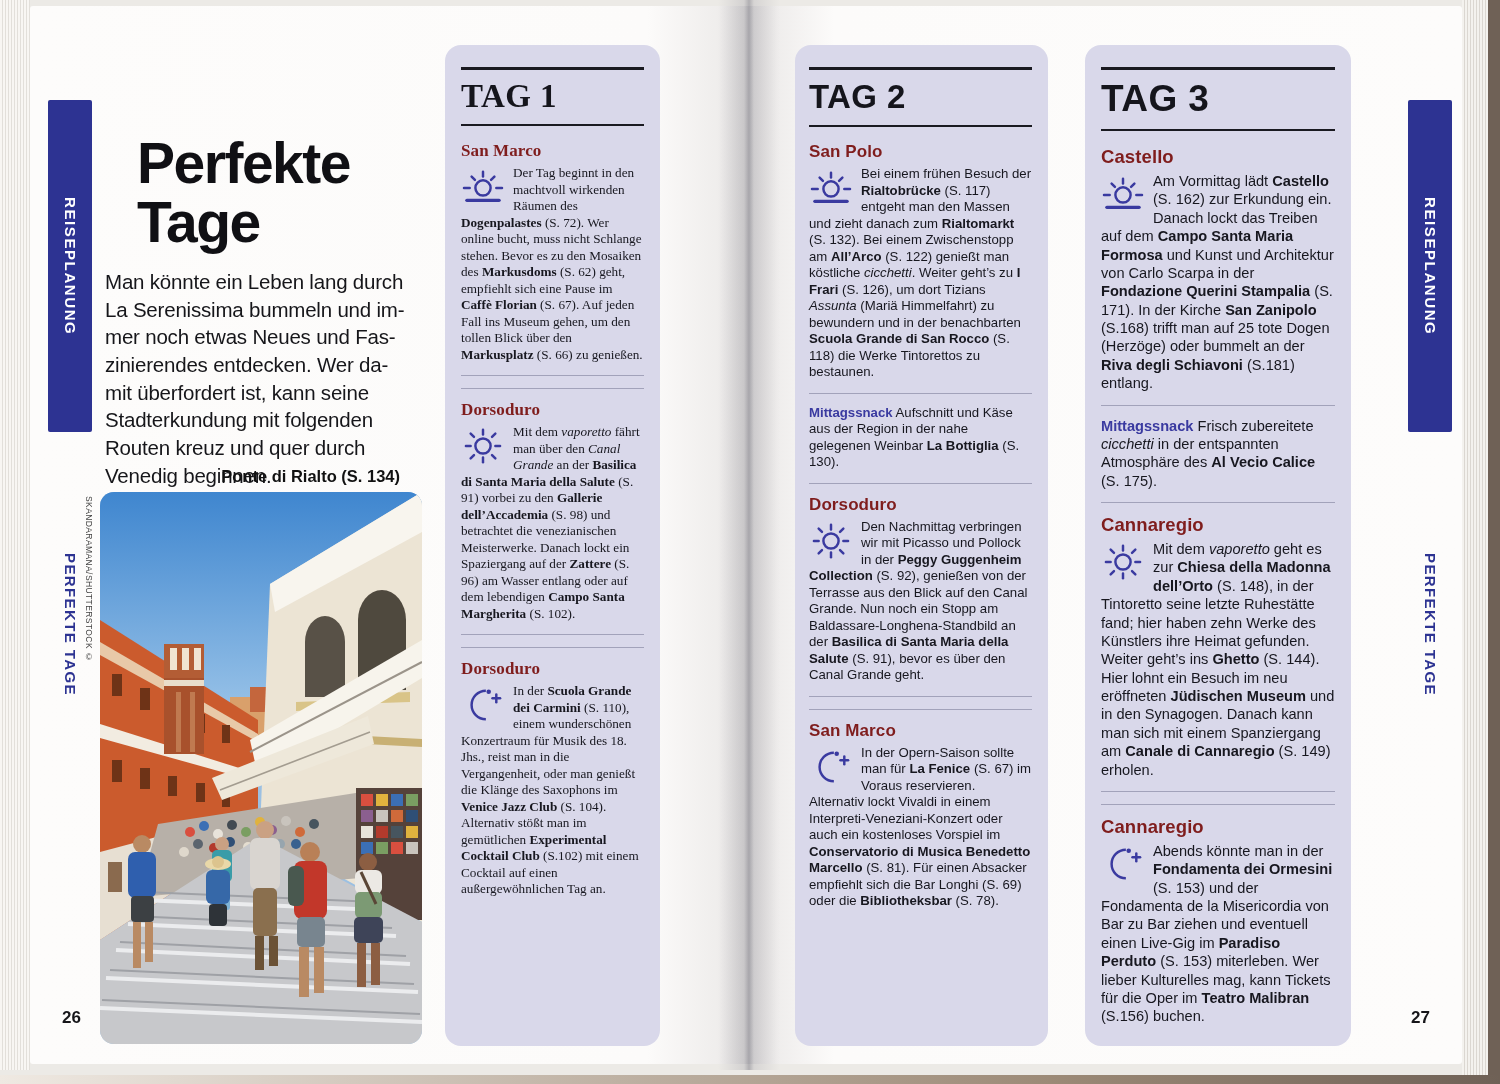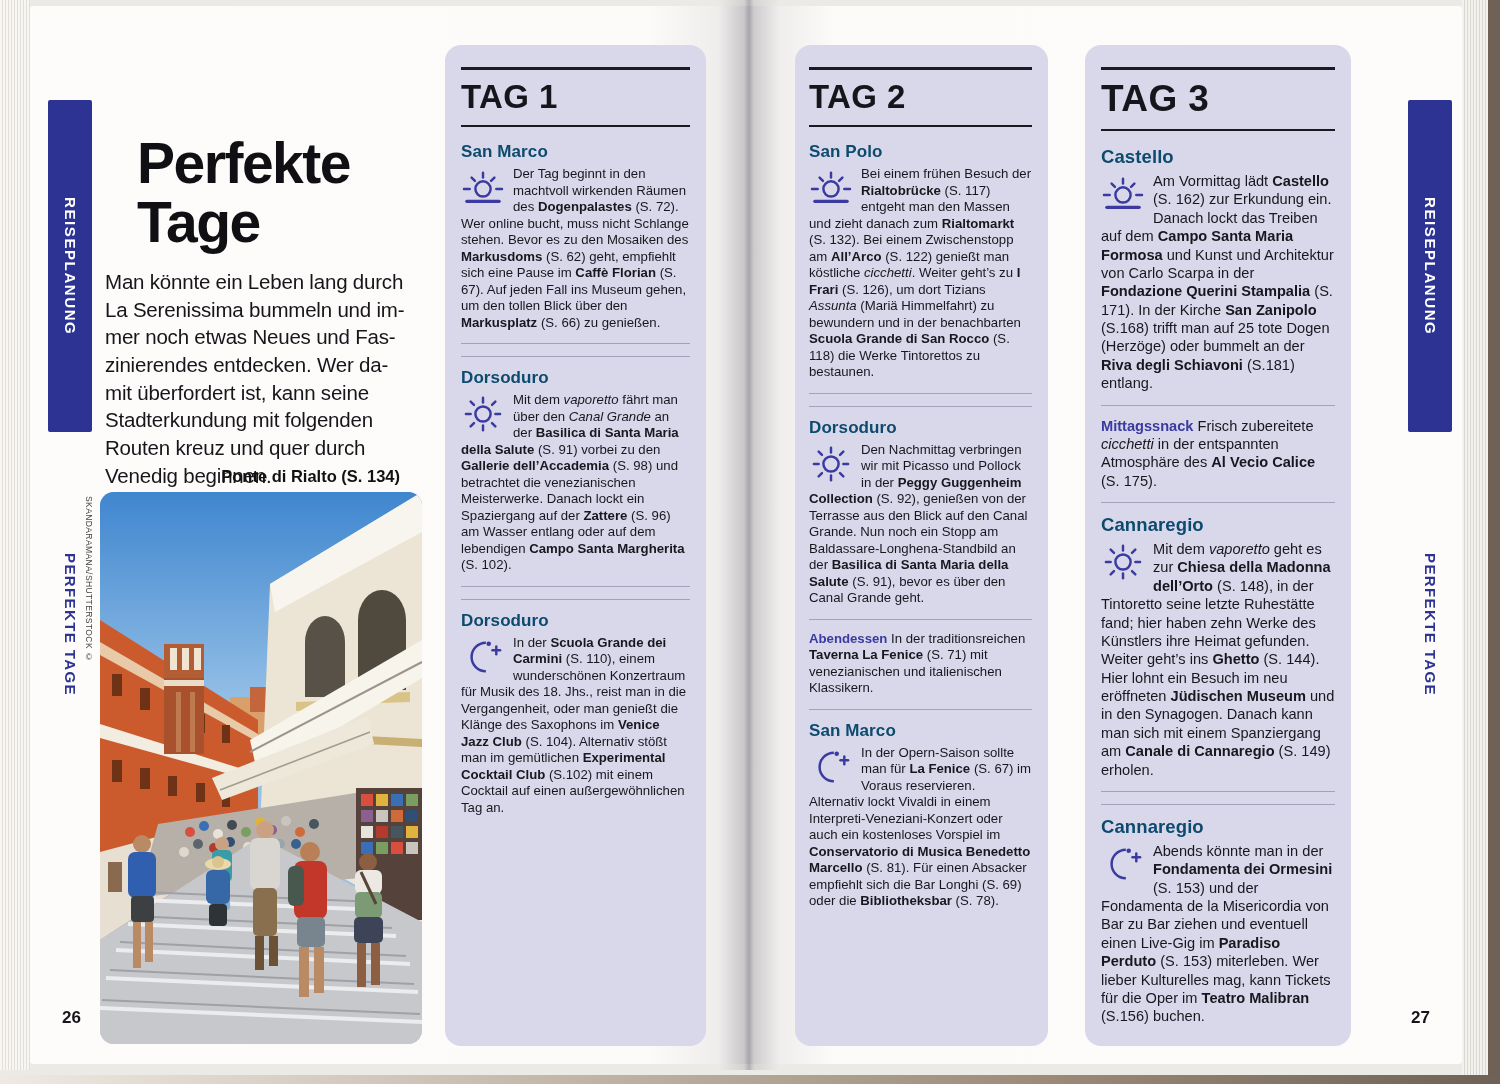--- a/index.html
+++ b/index.html
@@ -47,30 +47,30 @@
   .photo{position:absolute;left:70px;top:486px;width:322px;height:552px;border-radius:14px;
     overflow:hidden;background:#9cc0e2;}
   .photo svg{display:block;width:100%;height:100%;}
   .pagenum{position:absolute;font-size:17px;font-weight:bold;color:#16161a;}
   
   .col{position:absolute;top:39px;height:1001px;background:#d9d8ea;border-radius:16px;
     box-sizing:border-box;padding:0 16px;overflow:hidden;color:#17171f;}
   .col .rule-a{height:3px;background:#1a1a21;margin:22px 0 8px;}
   .col .day-title{font-size:33px;font-weight:bold;letter-spacing:.4px;color:#15151c;}
   .col .rule-b{height:2px;background:#1a1a21;margin:9px 0 15px;}
-  .col .sec-h{font-size:17px;font-weight:bold;color:#0c4a6e;margin:1px 0 4px;letter-spacing:.1px;}
+  .col .sec-h{font-size:17px;font-weight:bold;color:#7f1d1d;margin:1px 0 4px;letter-spacing:.1px;}
   .col .para{font-size:13.2px;line-height:1.25;color:#17171f;}
   .col .divider{height:1px;background:#a2a2ba;margin:12px 0 11px;}
   .col .b{font-weight:bold;}
   .col .it{font-style:italic;}
   .col .lbl{font-weight:bold;color:#3a3aa0;}
   .ticon{float:left;width:44px;height:38px;margin:3px 8px 0 0;}
   .ticon svg{width:100%;height:100%;display:block;}
   
-  .day-col-1{left:415px;width:261px;}
+  .day-col-1{left:415px;width:215px;font-family:Liberation Serif, serif;}
   .day-col-2{left:47px;width:253px;padding-left:14px;}
   .day-col-3{left:337px;width:266px;}
   .day-col-3 .para{font-size:14.6px;line-height:1.26;}
   .day-col-3 .sec-h{font-size:18.5px;}
   .day-col-3 .day-title{font-size:37px;}
 </style>
 </head>
 <body>
 
 <div class="stack-left"></div>
@@ -341,43 +341,43 @@
                 <line x1="11" y1="9" x2="14.5" y2="12.5"></line>
                 <line x1="35" y1="9" x2="31.5" y2="12.5"></line>
                 <line x1="3" y1="21" x2="9" y2="21"></line>
                 <line x1="37" y1="21" x2="43" y2="21"></line>
                 <line x1="6" y1="34" x2="40" y2="34" stroke-width="3.4"></line>
               </g>
             </svg>
           </span><span>Bei einem frühen Besuch der </span><span class="b">Rialtobrücke</span><span> (S. 117) entgeht man den Massen und zieht danach zum </span><span class="b">Rialtomarkt</span><span> (S. 132). Bei einem Zwischenstopp am </span><span class="b">All’Arco</span><span> (S. 122) genießt man köstliche </span><span class="it">cicchetti</span><span>. Weiter geht’s zu </span><span class="b">I Frari</span><span> (S. 126), um dort Tizians </span><span class="it">Assunta</span><span> (Mariä Himmelfahrt) zu bewundern und in der benachbarten </span><span class="b">Scuola Grande di San Rocco</span><span> (S. 118) die Werke Tintorettos zu bestaunen.</span></div>
       </div>
       <div class="divider"></div>
+      <div class="section">
+        <div class="para"><span class="lbl">Mittagssnack</span><span> Aufschnitt und Käse aus der Region in der nahe gelegenen Weinbar </span><span class="b">La Bottiglia</span><span> (S. 130).</span></div>
+      </div>
       <div class="divider"></div>
       <div class="section">
         <div class="sec-h">Dorsoduro</div>
         <div class="para"><span class="ticon">
             <svg viewBox="0 0 46 40">
               <g stroke="#3a3aa0" stroke-width="2.6" fill="none" stroke-linecap="round">
                 <circle cx="23" cy="20" r="8"></circle>
                 <line x1="23" y1="3" x2="23" y2="8"></line>
                 <line x1="23" y1="32" x2="23" y2="37"></line>
                 <line x1="5" y1="20" x2="10" y2="20"></line>
                 <line x1="36" y1="20" x2="41" y2="20"></line>
                 <line x1="10" y1="7" x2="13.5" y2="10.5"></line>
                 <line x1="36" y1="7" x2="32.5" y2="10.5"></line>
                 <line x1="10" y1="33" x2="13.5" y2="29.5"></line>
                 <line x1="36" y1="33" x2="32.5" y2="29.5"></line>
               </g>
             </svg>
           </span><span>Den Nachmittag verbringen wir mit Picasso und Pollock in der </span><span class="b">Peggy Guggenheim Collection</span><span> (S. 92), genießen von der Terrasse aus den Blick auf den Canal Grande. Nun noch ein Stopp am Baldassare-Longhena-Standbild an der </span><span class="b">Basilica di Santa Maria della Salute</span><span> (S. 91), bevor es über den Canal Grande geht.</span></div>
       </div>
       <div class="divider"></div>
-      <div class="section">
-        <div class="para"><span class="lbl">Abendessen</span><span> In der traditionsreichen </span><span class="b">Taverna La Fenice</span><span> (S. 71) mit venezianischen und italienischen Klassikern.</span></div>
-      </div>
       <div class="divider"></div>
       <div class="section">
         <div class="sec-h">San Marco</div>
         <div class="para"><span class="ticon">
             <svg viewBox="0 0 46 40">
               <g stroke="#3a3aa0" stroke-width="2.6" fill="none" stroke-linecap="round">
                 <path d="M26 5 A 15 15 0 1 0 26 35 A 13 13 0 0 1 26 5 Z"></path>
                 <line x1="37" y1="9" x2="37" y2="17"></line>
                 <line x1="33" y1="13" x2="41" y2="13"></line>
               </g>

